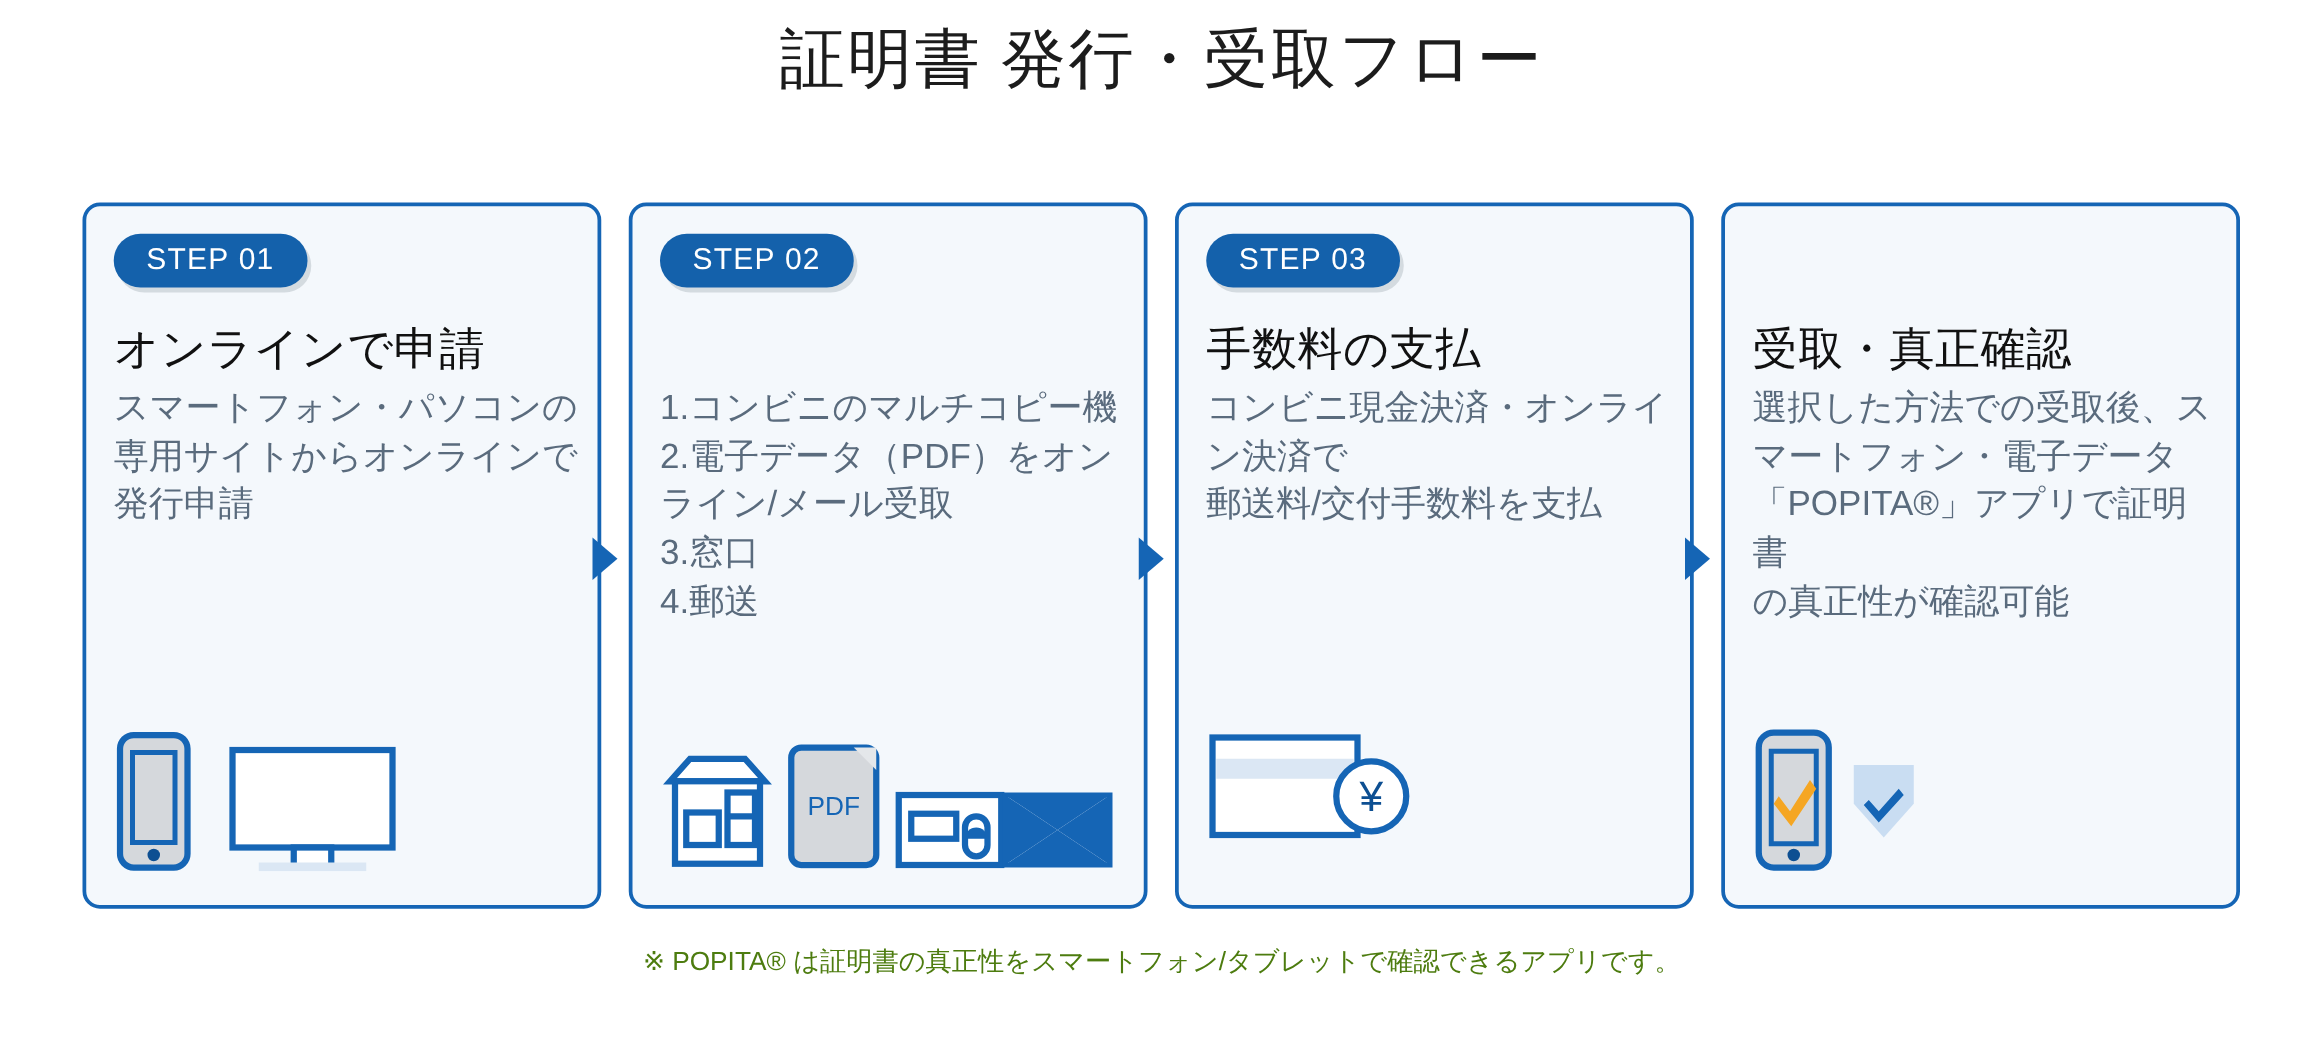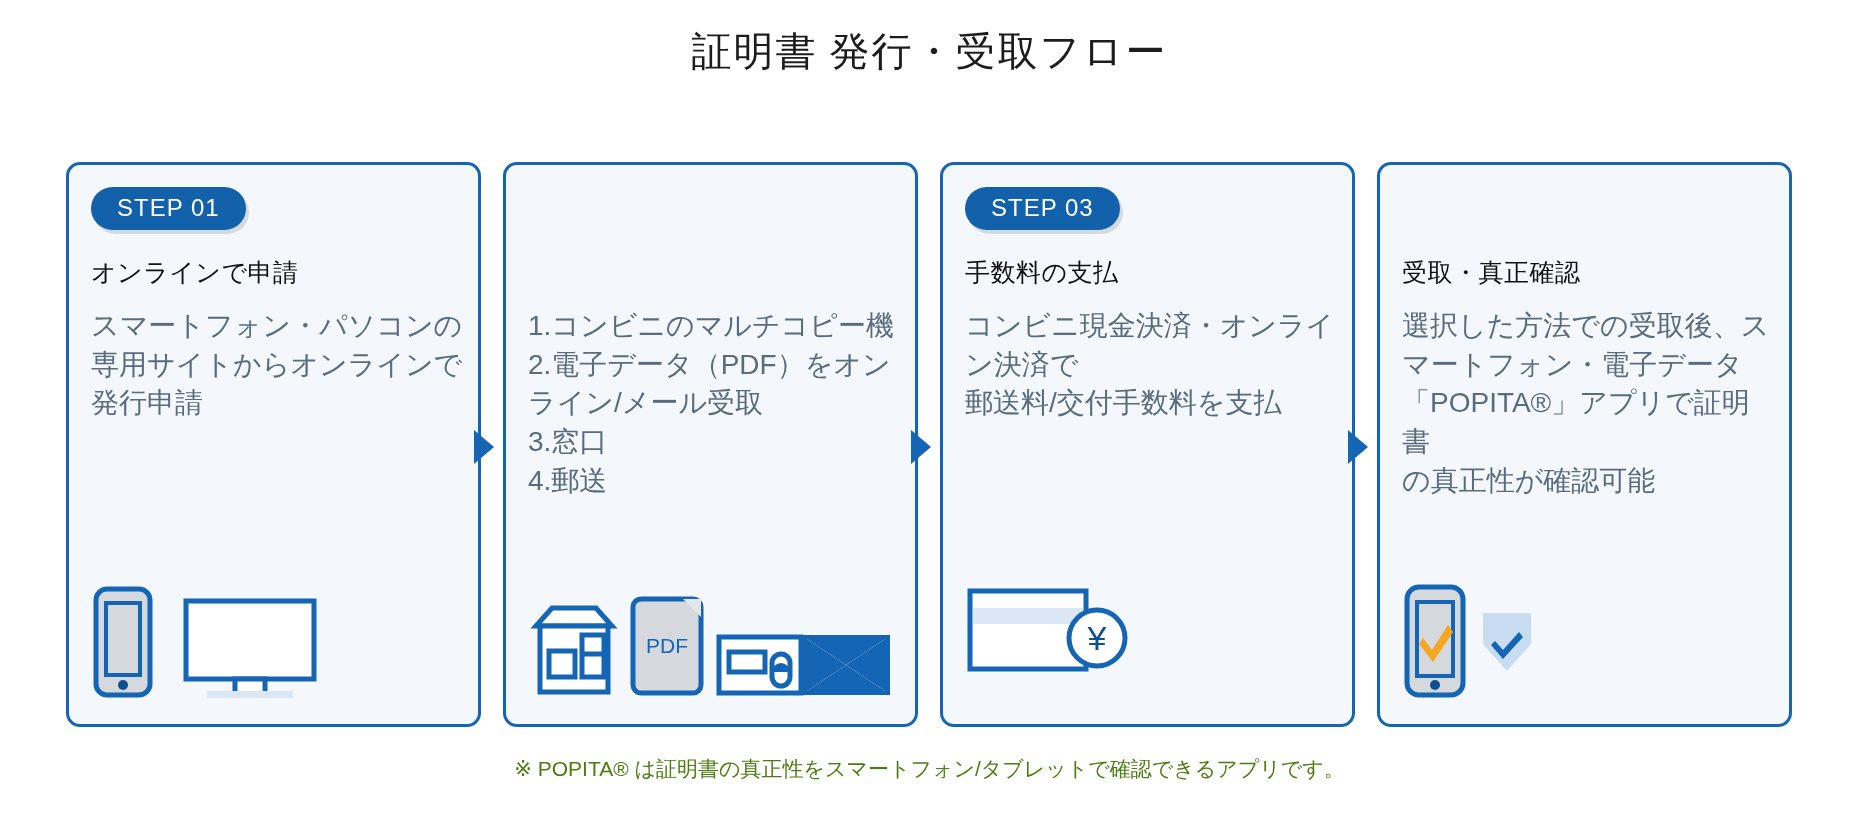--- a/index.html
+++ b/index.html
@@ -12,26 +12,26 @@
     height: 840px;
     font-family: "Liberation Sans", "DejaVu Sans", sans-serif;
     color: #1a1a1a;
     position: relative;
     overflow: hidden;
   }
 
   
   .page-title {
     text-align: center;
-    font-size: 40px;
+    font-size: 52px;
     font-weight: 400;
     letter-spacing: 2px;
     color: #1c1c1c;
     margin: 0;
-    padding-top: 28px;
+    padding-top: 18px;
     line-height: 1.2;
     font-family: "Liberation Serif", "DejaVu Serif", serif;
   }
 
   
   .flow {
     position: absolute;
     top: 126px;
     left: 66px;
     width: 1727px;
@@ -86,21 +86,21 @@
     line-height: 1;
     font-family: "Liberation Sans", "DejaVu Sans", sans-serif;
   }
 
   
   .card-title {
     position: absolute;
     top: 92px;
     left: 22px;
     right: 14px;
-    font-size: 25px;
+    font-size: 36px;
     font-weight: 400;
     color: #111111;
     line-height: 1.25;
     font-family: "Liberation Serif", "DejaVu Serif", serif;
     letter-spacing: 0.5px;
   }
 
   .card-body {
     position: absolute;
     top: 142px;
@@ -166,20 +166,21 @@
         </svg>
       </span>
     </div>
   </div>
 
   <div class="card-gap">
     <div class="arrow"></div>
   </div>
 
   <div class="card">
+    <div class="badge">STEP 02</div>
     <div class="card-body">1.コンビニのマルチコピー機
 2.電子データ（PDF）をオン
 ライン/メール受取
 3.窓口
 4.郵送</div>
     <div class="icons" style="bottom:24px;align-items:flex-end;">
 
       <span>
         <svg width="88" height="92" viewBox="0 0 88 92">
           <path d="M6 22 L22 4 L66 4 L82 22 Z" fill="#ffffff" stroke="#1565b5" stroke-width="5"></path>

